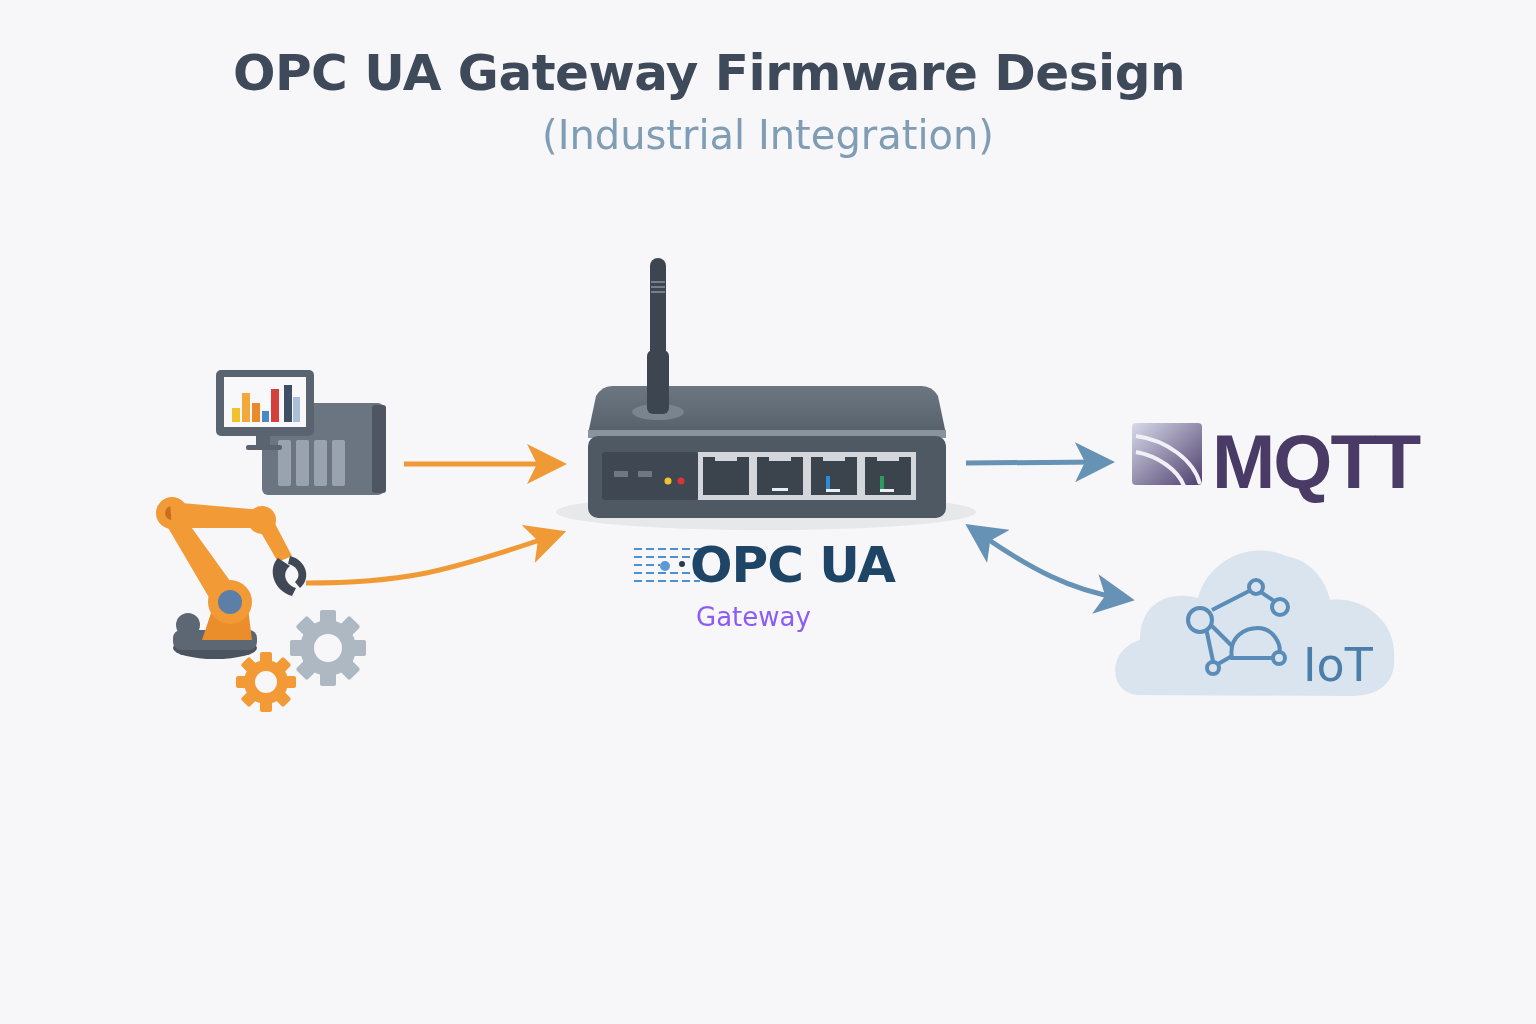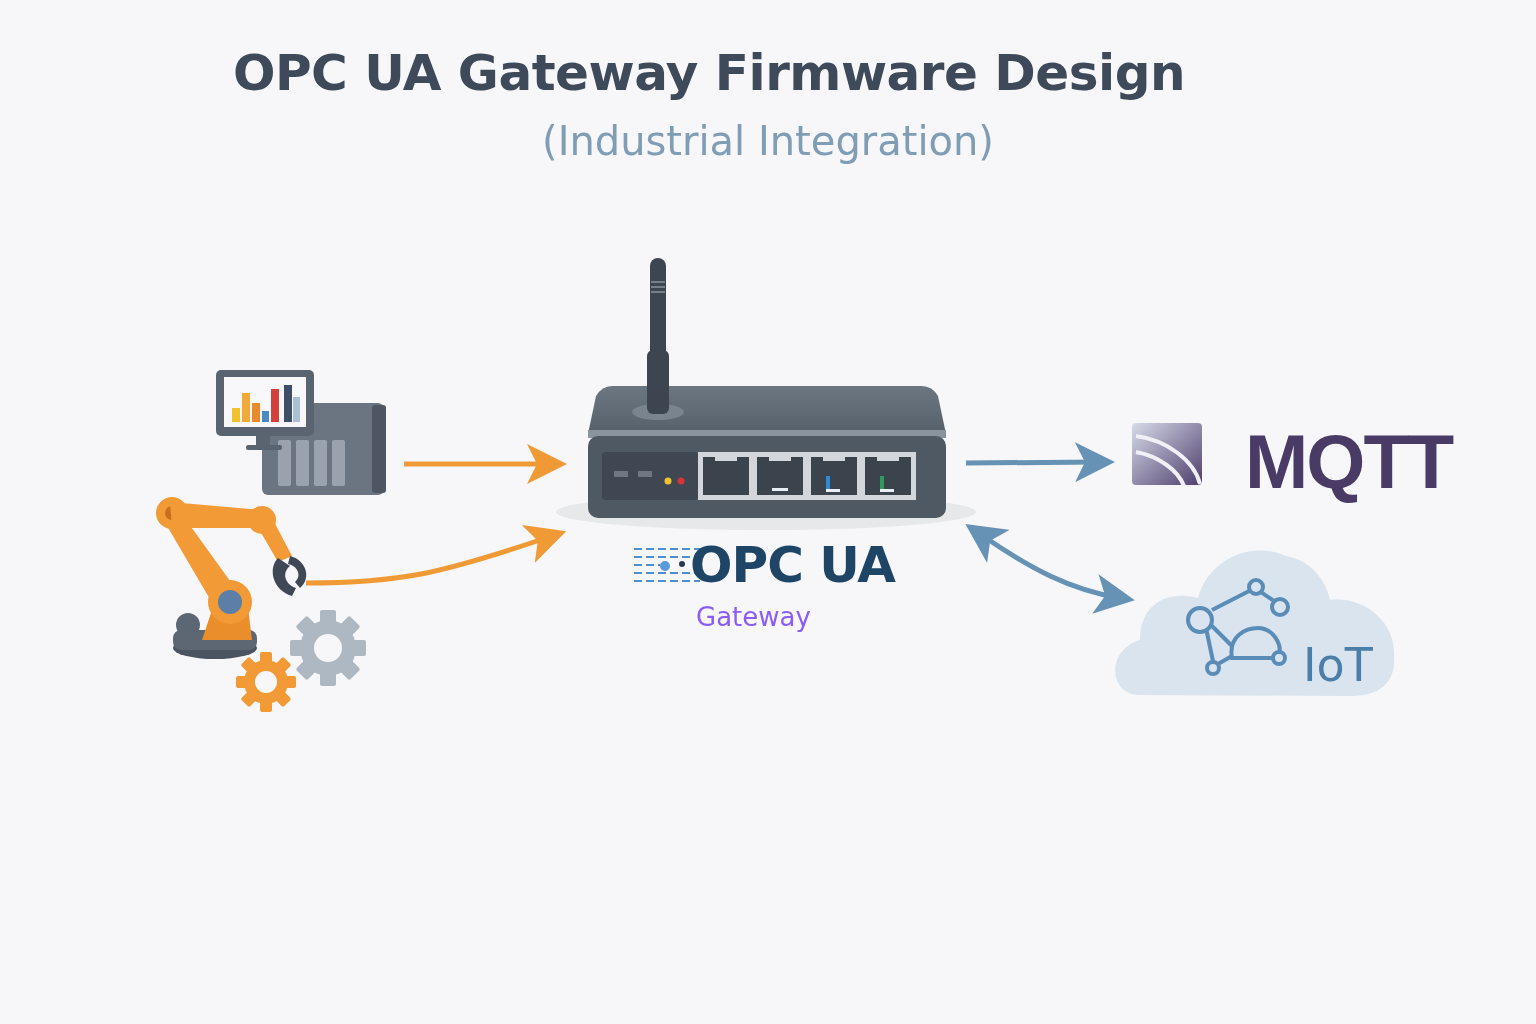--- a/index.html
+++ b/index.html
@@ -8,37 +8,36 @@
     background: #f7f6f8;
     font-family: "DejaVu Sans", sans-serif;
     position: relative;
   }
   .title {
     position: absolute; left: 0; width: 1418px; top: 44px;
     text-align: center; font-size: 50px; font-weight: bold;
     color: #3e4a59; letter-spacing: -0.5px;
   }
   .subtitle {
-    position: absolute; left: 0; width: 1536px; top: 118px;
+    position: absolute; left: 0; width: 1536px; top: 112px;
     text-align: center; font-size: 40px; color: #7f9db5;
   }
   svg.stage { position: absolute; left: 0; top: 0; }
   .gw-logo {
     position: absolute; left: 690px; top: 536px;
     font-size: 50px; font-weight: bold; color: #1f4566; letter-spacing: -1px; text-align: center;
   }
   .gw-sub {
     position: absolute; left: 696px; top: 602px;
     font-size: 26px; color: #8b5cf6;
   }
   .mqtt-text {
     position: absolute; left: 1212px; top: 418px;
     font-size: 76px; font-weight: bold; color: #4a3a66; letter-spacing: -2px;
     font-family: "Liberation Sans", sans-serif;
-    margin-left: 33px;
   }
   .iot-text {
     position: absolute; left: 1303px; top: 638px;
     font-size: 46px; font-weight: normal; color: #4b7ea8;
   }
 </style>
 </head>
 <body>
 
 <div class="title">OPC UA Gateway Firmware Design</div>

